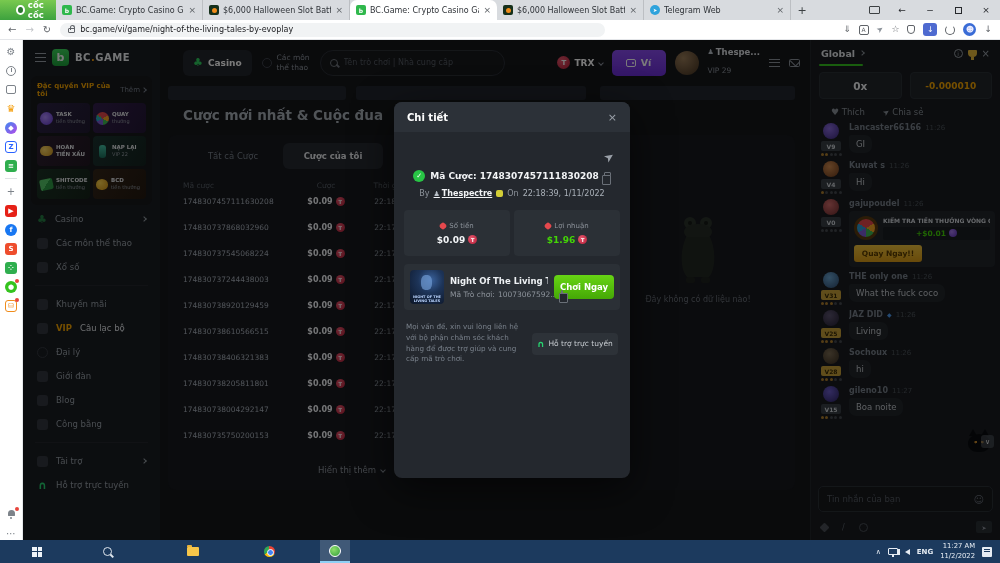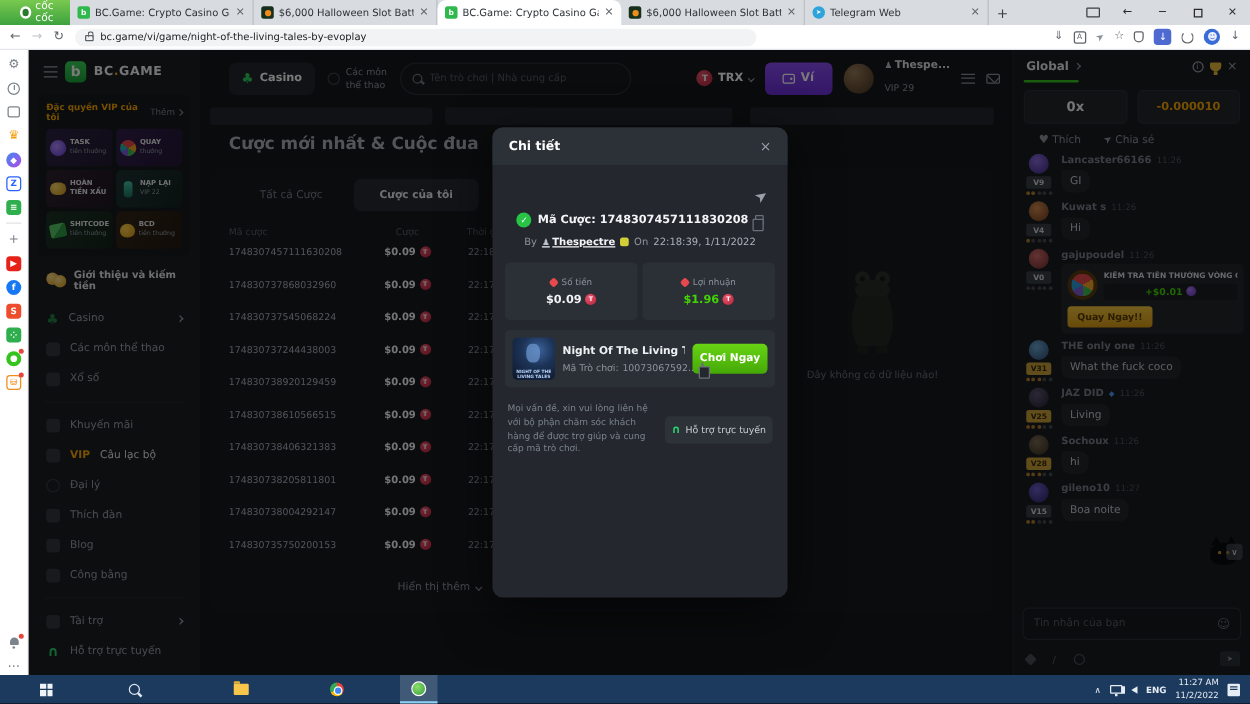--- a/index.html
+++ b/index.html
@@ -1,21 +1,21 @@
 <!DOCTYPE html>
 <html><head>
 <meta charset="utf-8">
 <style>
   * { margin:0; padding:0; box-sizing:border-box; }
   body { background:#000; font-family:"DejaVu Sans","Liberation Sans",sans-serif; }
   .screen { position:relative; width:1000px; height:563px; overflow:hidden; background:#101216; font-family:"DejaVu Sans","Liberation Sans",sans-serif; }
 
   
   .tabstrip { position:absolute; left:0; top:0; right:0; height:20px; background:#d8dbdf; display:flex; align-items:stretch; }
-  .brand { width:56px; background:linear-gradient(#79c94f,#3da23e); color:#fff; font-size:8.5px; font-weight:normal; display:flex; align-items:center; justify-content:center; gap:3px;padding-left:16px; }
+  .brand { width:56px; background:linear-gradient(#79c94f,#3da23e); color:#fff; font-size:8.5px; font-weight:bold; display:flex; align-items:center; justify-content:center; gap:3px;padding-left:16px; }
   .brand-logo { width:10px; height:10px; border-radius:50%; background:#2c7a2f; border:2px solid #fff; }
   .tab { width:147px; display:flex; align-items:center; gap:4px; padding:0 6px; font-size:8px; color:#2f3338; border-right:1px solid #bcbfc3; }
   .tab.active { background:#fff; border-right:none; border-radius:7px 7px 0 0; }
   .tab .ttl { flex:1; white-space:nowrap; overflow:hidden; }
   .tab .cl { color:#5f6368; font-size:9px; }
   .favicon { width:10px; height:10px; border-radius:2px; flex:none; display:flex; align-items:center; justify-content:center; font-size:6px; color:#fff; font-weight:bold; }
   .fav-bc { background:#2fb84c; }
   .fav-hw { background:#15301b; } .fav-hw i { width:5px;height:5px;border-radius:50%;background:#f08c1b;display:block;}
   .fav-tg { background:#2ea3dc; border-radius:50%; font-size:5px; }
   .newtab { width:22px; display:flex; align-items:center; justify-content:center; color:#3c4043; font-size:11px; }
@@ -430,24 +430,20 @@
           <div class="vcard vc5">
             <span class="vi-tickets"></span>
             <span class="vl"><span>SHITCODE</span><span class="vs">tiền thưởng</span></span>
           </div>
           <div class="vcard vc6">
             <span class="vi-duck"></span>
             <span class="vl"><span>BCD</span><span class="vs">tiền thưởng</span></span>
           </div>
         </div>
       </div>
-      <div class="refrow">
-        <span class="coins"></span>
-        <span class="reflbl">Giới thiệu và kiếm tiền</span>
-      </div>
       <div class="nav">
         <div class="nitem">
           <span class="clover" style="opacity:.55;">♣</span>
           <span>Casino</span>
             <span class="chev r"></span>
         </div>
         <div class="nitem">
           <span class="nic"></span>
           <span>Các môn thể thao</span>
         </div>
@@ -464,21 +460,21 @@
           <span class="nic"></span>
           <span class="vip-o">VIP</span>
           <span class="lbl2">Câu lạc bộ</span>
         </div>
         <div class="nitem">
           <span class="nic round"></span>
           <span>Đại lý</span>
         </div>
         <div class="nitem">
           <span class="nic"></span>
-          <span>Thích đàn</span>
+          <span>Giới đàn</span>
         </div>
         <div class="nitem">
           <span class="nic"></span>
           <span>Blog</span>
         </div>
         <div class="nitem">
           <span class="nic"></span>
           <span>Công bằng</span>
         </div>
         <div class="sidesep"></div>

